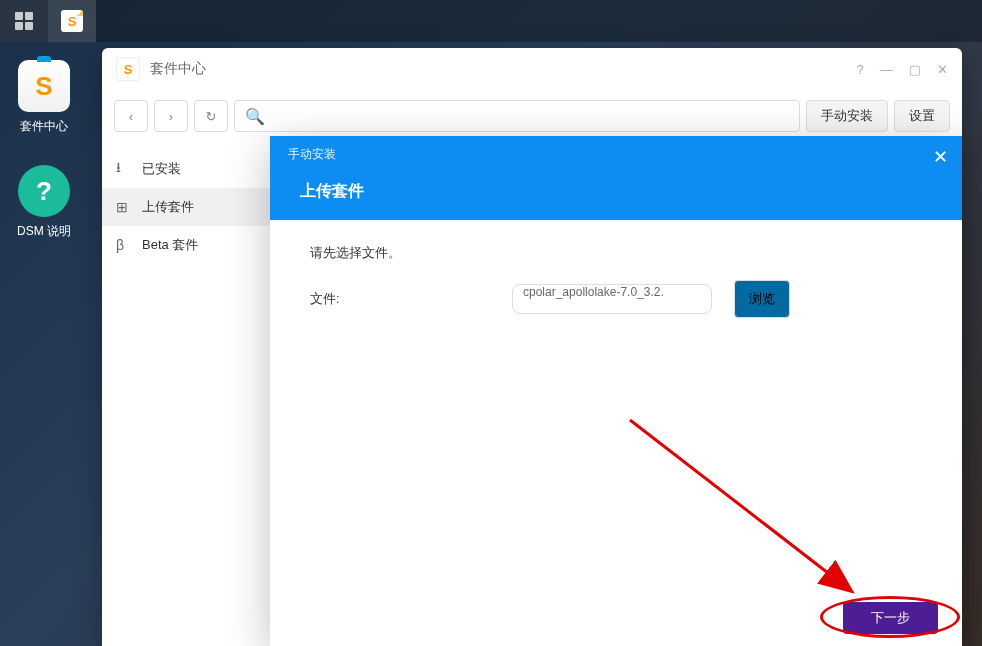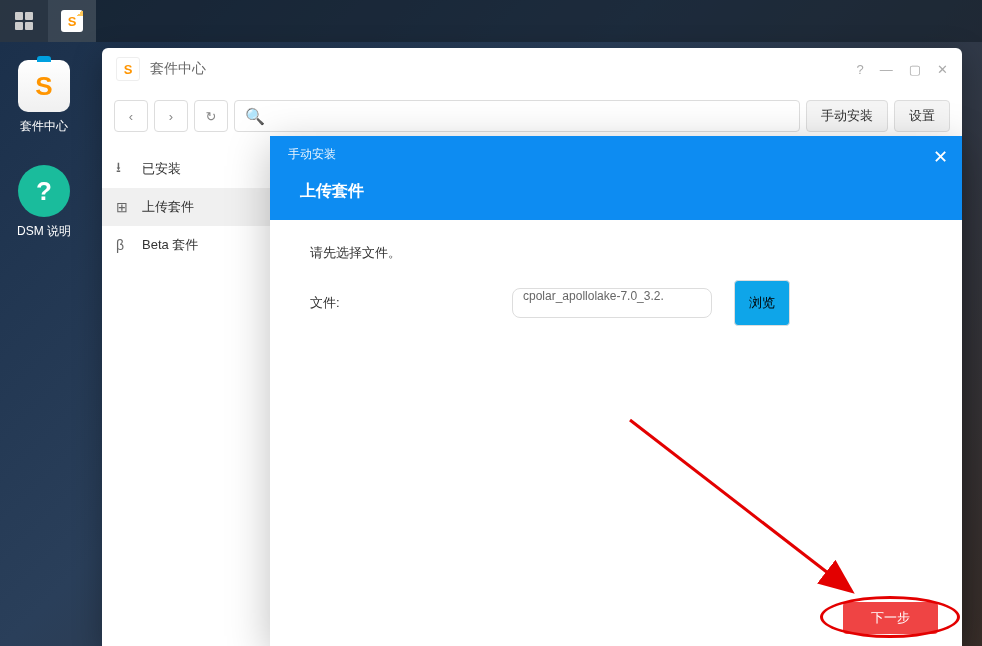--- a/index.html
+++ b/index.html
@@ -47,23 +47,23 @@
 .modal { position: absolute; left: 270px; top: 136px; width: 692px; height: 510px; background: #fff; box-shadow: 0 10px 40px rgba(0,0,0,0.25); display: flex; flex-direction: column; }
 .modal-header { height: 84px; background: #0d8cf2; color: #fff; position: relative; padding: 10px 18px; }
 .modal-small-title { font-size: 12px; opacity: 0.9; }
 .modal-big-title { font-size: 16px; font-weight: bold; margin-top: 18px; margin-left: 12px; }
 .modal-close { position: absolute; right: 14px; top: 10px; color: #fff; font-size: 18px; cursor: pointer; }
 .modal-body { flex: 1; padding: 24px 40px; font-size: 13px; color: #333; }
 .modal-prompt { margin-bottom: 18px; }
 .file-row { display: flex; align-items: center; gap: 22px; }
 .file-label { width: 180px; }
 .file-input { width: 200px; height: 30px; border: 1px solid #ddd; border-radius: 8px; padding: 0 10px; font-size: 12px; color: #666; white-space: nowrap; overflow: hidden; text-overflow: ellipsis; }
-.browse-btn { height: 46px; padding: 0 14px; border: 1px solid #ddd; background: #0ea5e9; border-radius: 4px; font-size: 13px; cursor: pointer; }
+.browse-btn { height: 38px; padding: 0 14px; border: 1px solid #ddd; background: #0369a1; border-radius: 4px; font-size: 13px; cursor: pointer; }
 .modal-footer { height: 56px; display: flex; align-items: center; justify-content: flex-end; padding: 0 24px; }
-.next-btn { height: 32px; padding: 0 28px; background: #ef4444; color: #fff; border: none; border-radius: 4px; font-size: 13px; cursor: pointer; }
+.next-btn { height: 32px; padding: 0 28px; background: #4c1d95; color: #fff; border: none; border-radius: 4px; font-size: 13px; cursor: pointer; }
 
 .annotation-ellipse { position: absolute; left: 820px; top: 596px; width: 140px; height: 42px; border: 3px solid #e30000; border-radius: 50%; pointer-events: none; }
 .annotation-arrow { position: absolute; left: 620px; top: 410px; width: 280px; height: 200px; pointer-events: none; }
 </style>
 </head>
 <body>
 
 <div class="taskbar">
   <div class="taskbar-item first">
     <div class="grid-icon">

